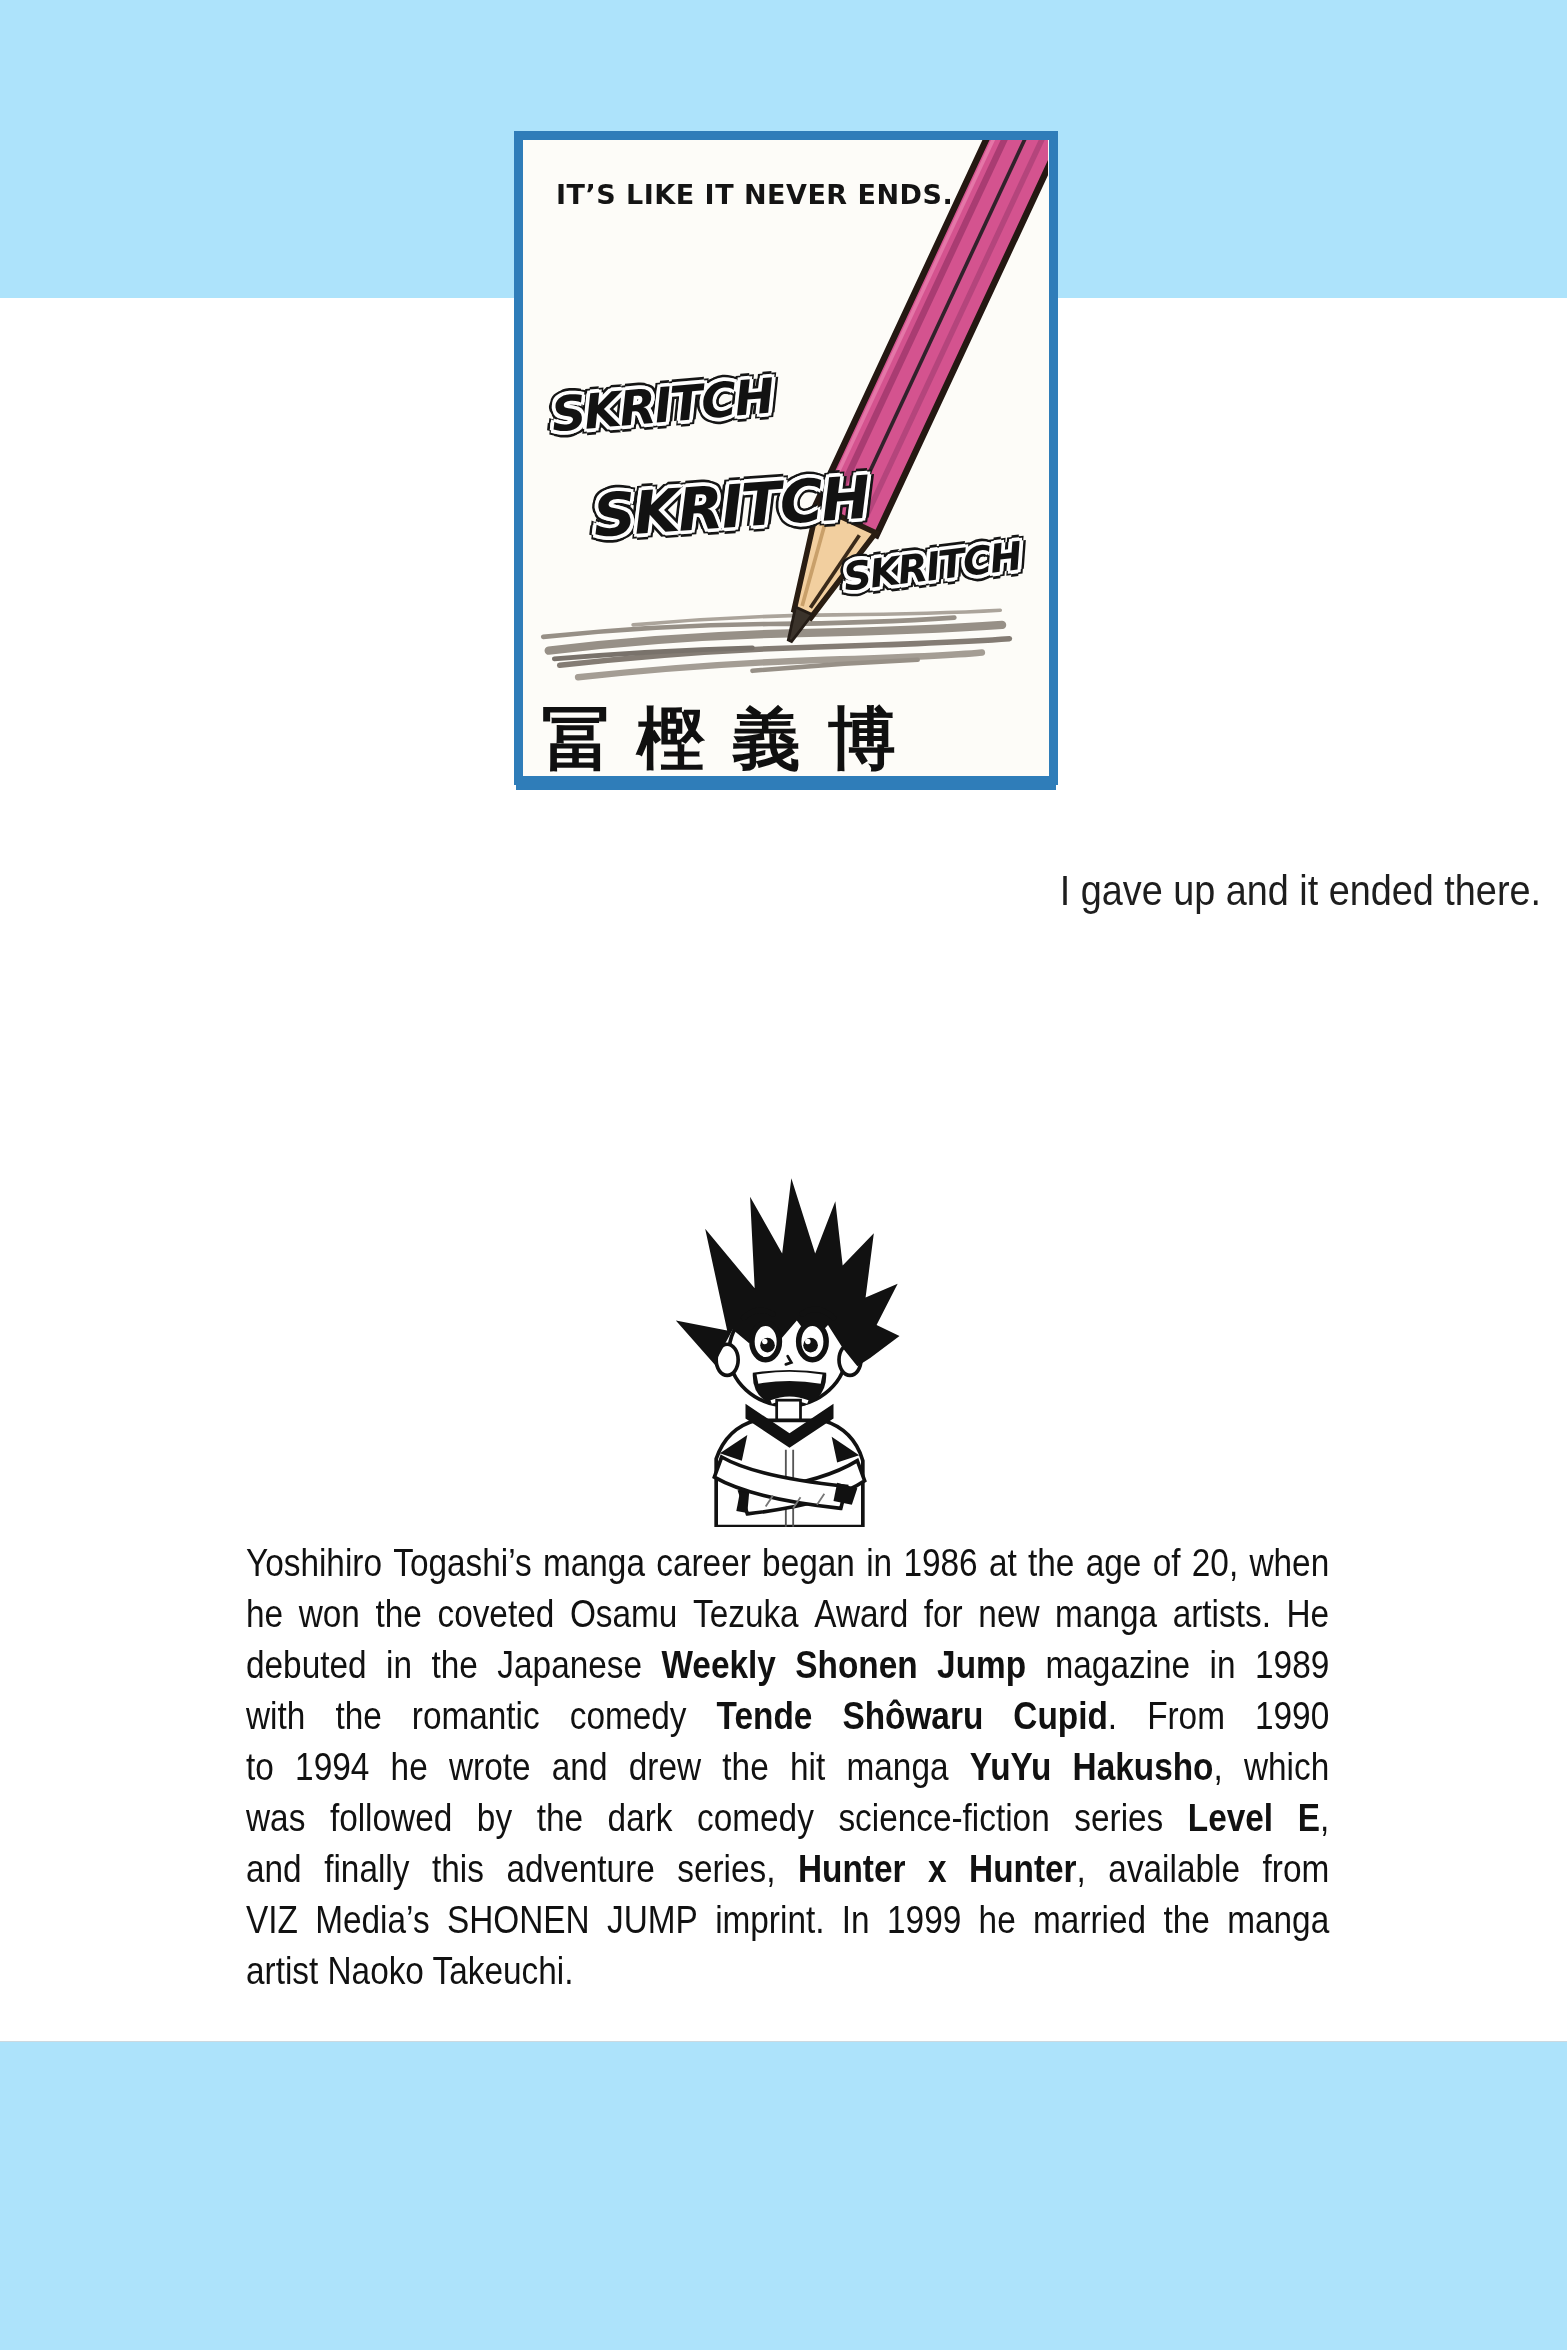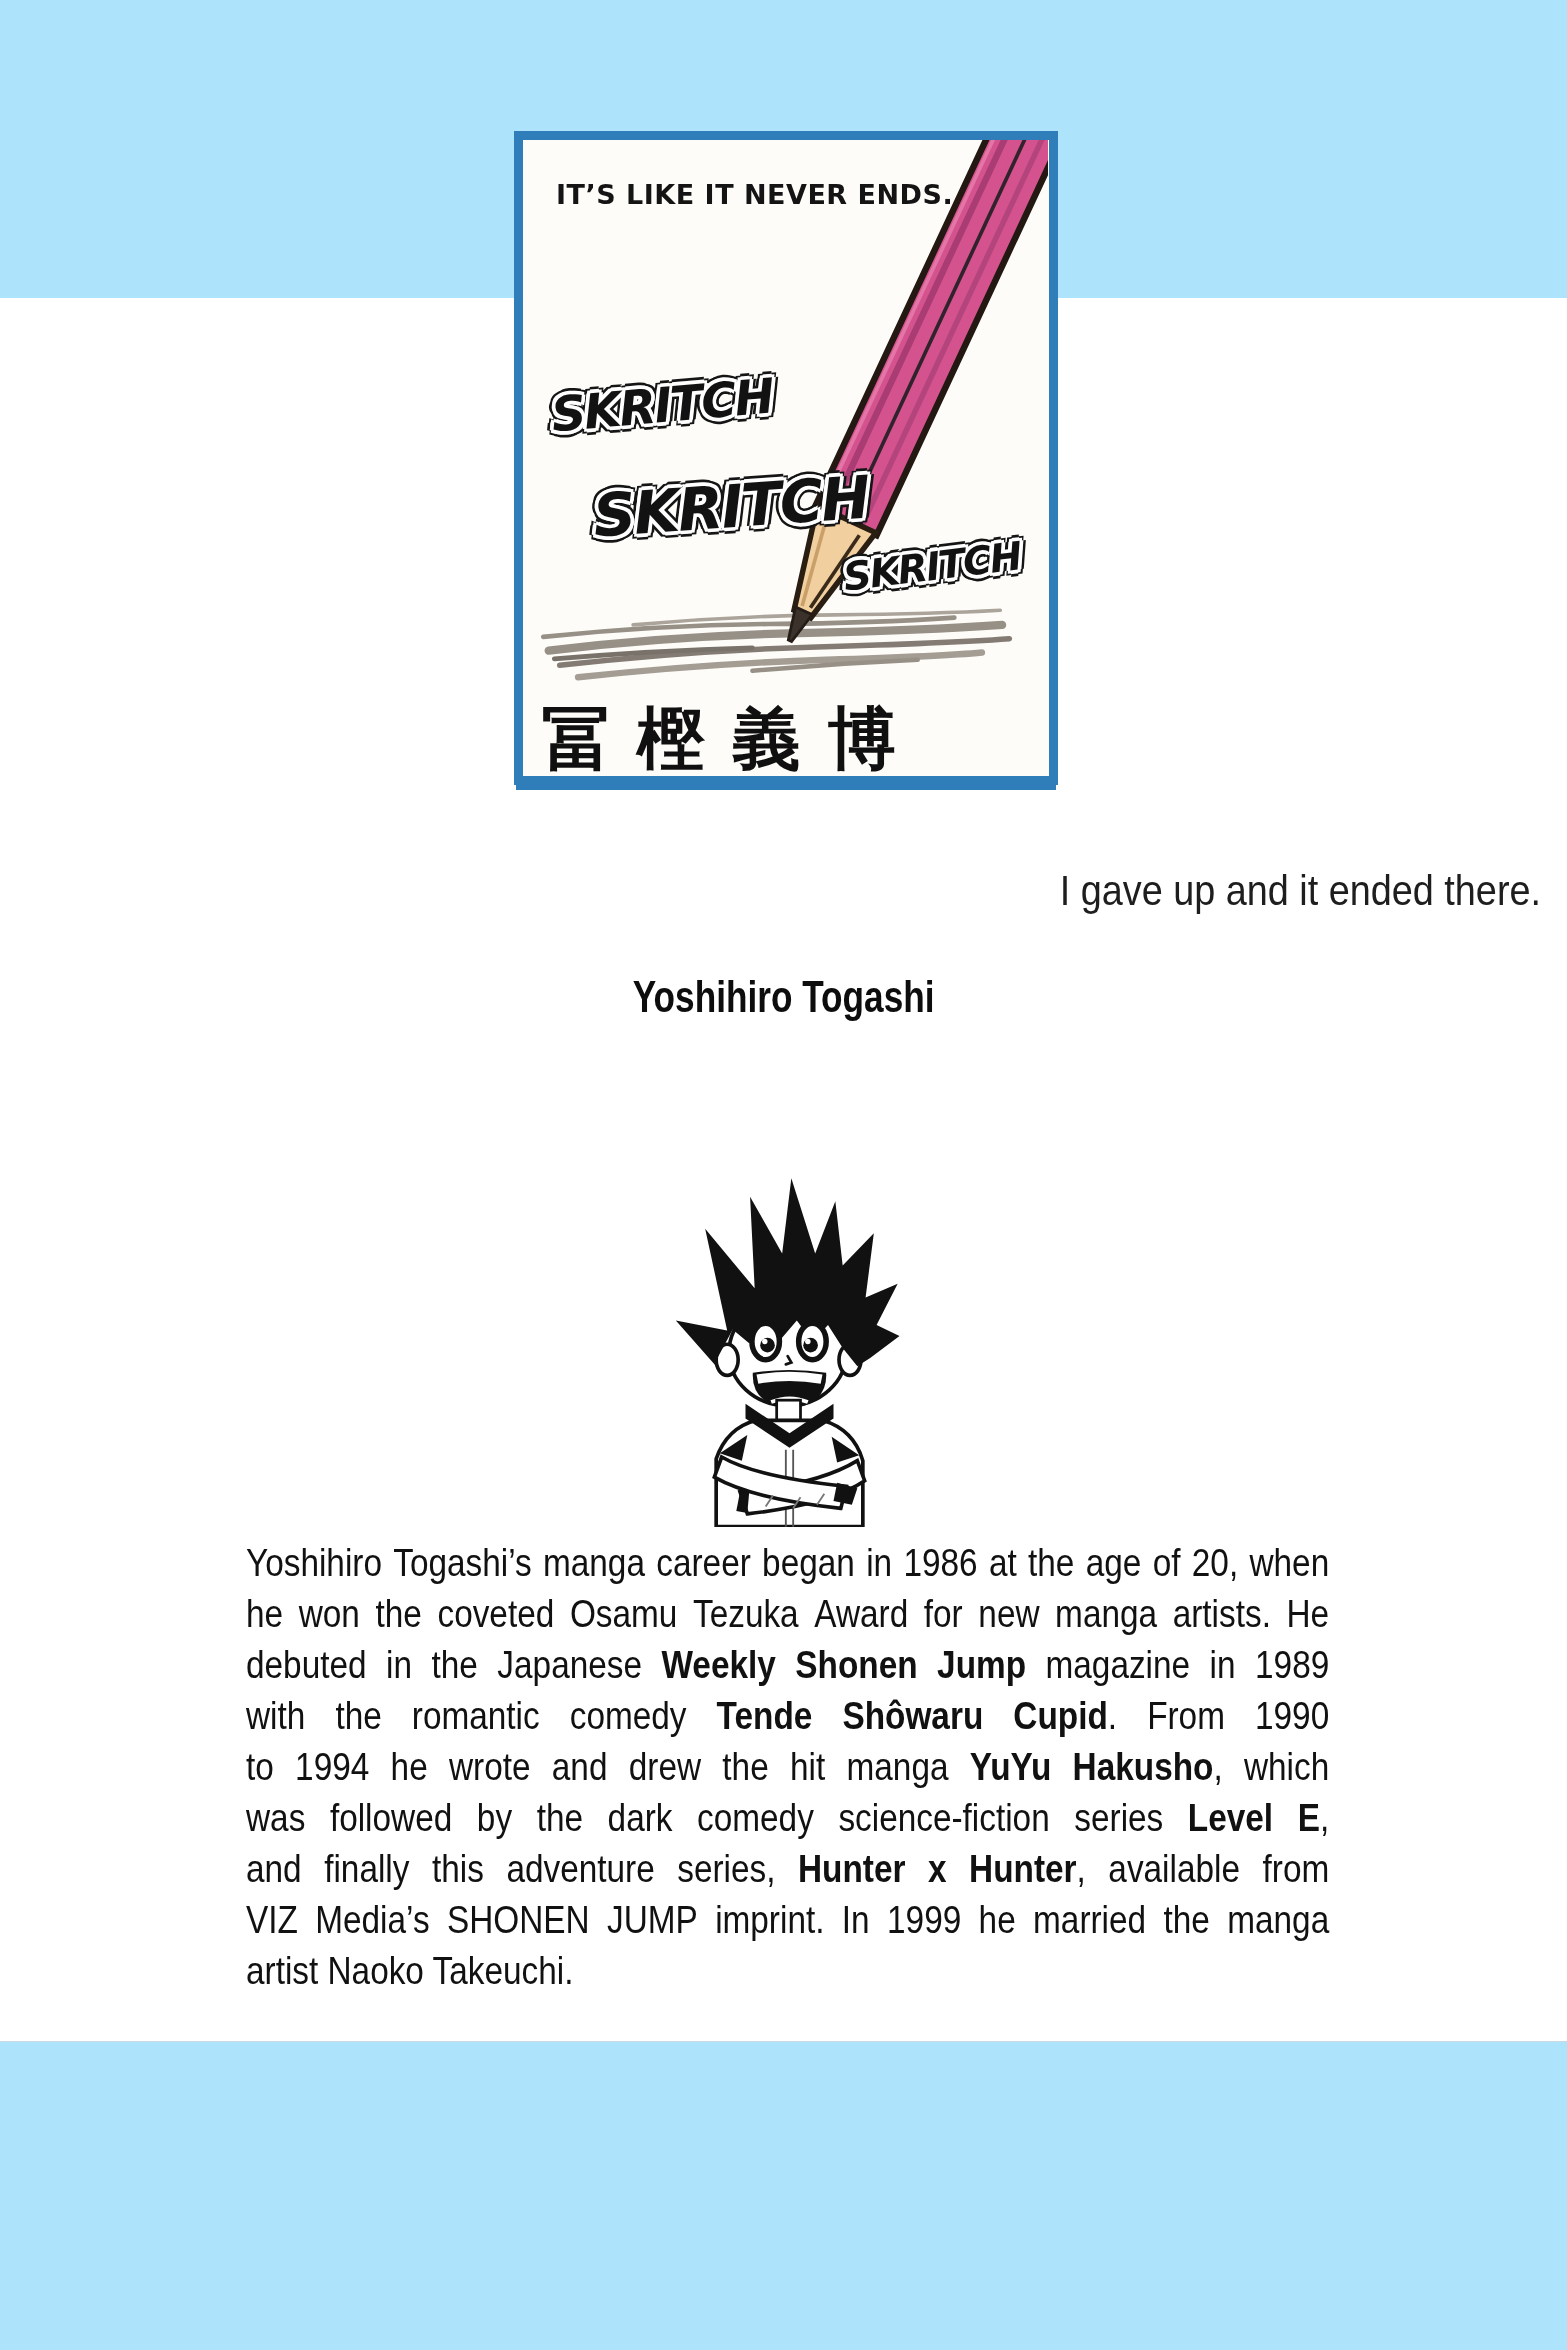--- a/index.html
+++ b/index.html
@@ -82,23 +82,20 @@
     <div class="skritch skritch-2">SKRITCH</div>
     <div class="skritch skritch-3">SKRITCH</div>
   </div>
 
   <div class="kanji">冨樫義博</div>
   <div class="rule"></div>
 
   <div class="quote">
     <span>I gave up and it ended there.</span>
   </div>
-  <div class="author">
-    <span>Yoshihiro Togashi</span>
-  </div>
 
   <svg class="gon" viewBox="0 0 276 380" xmlns="http://www.w3.org/2000/svg">
     <ellipse cx="136" cy="190" rx="64" ry="58" fill="#fff" stroke="#111" stroke-width="4"></ellipse>
     <ellipse cx="70" cy="198" rx="12" ry="17" fill="#fff" stroke="#111" stroke-width="4"></ellipse>
     <ellipse cx="204" cy="198" rx="12" ry="17" fill="#fff" stroke="#111" stroke-width="4"></ellipse>
     <path fill="#111" d="M58,205 L14,155 L70,166 L46,55 L100,120 L95,20 L130,82 L140,0 L166,82 L188,25 L196,95
          L230,60 L221,130 L256,115 L233,160 L258,172 L226,196 L212,205
          L196,185 L180,160 L163,178 L146,155 L128,176 L110,158 L94,180 L76,165 L60,195 Z"></path>
     <path d="M88,152 Q104,138 120,148" fill="none" stroke="#111" stroke-width="6" stroke-linecap="round"></path>
     <path d="M152,148 Q168,136 186,152" fill="none" stroke="#111" stroke-width="6" stroke-linecap="round"></path>

